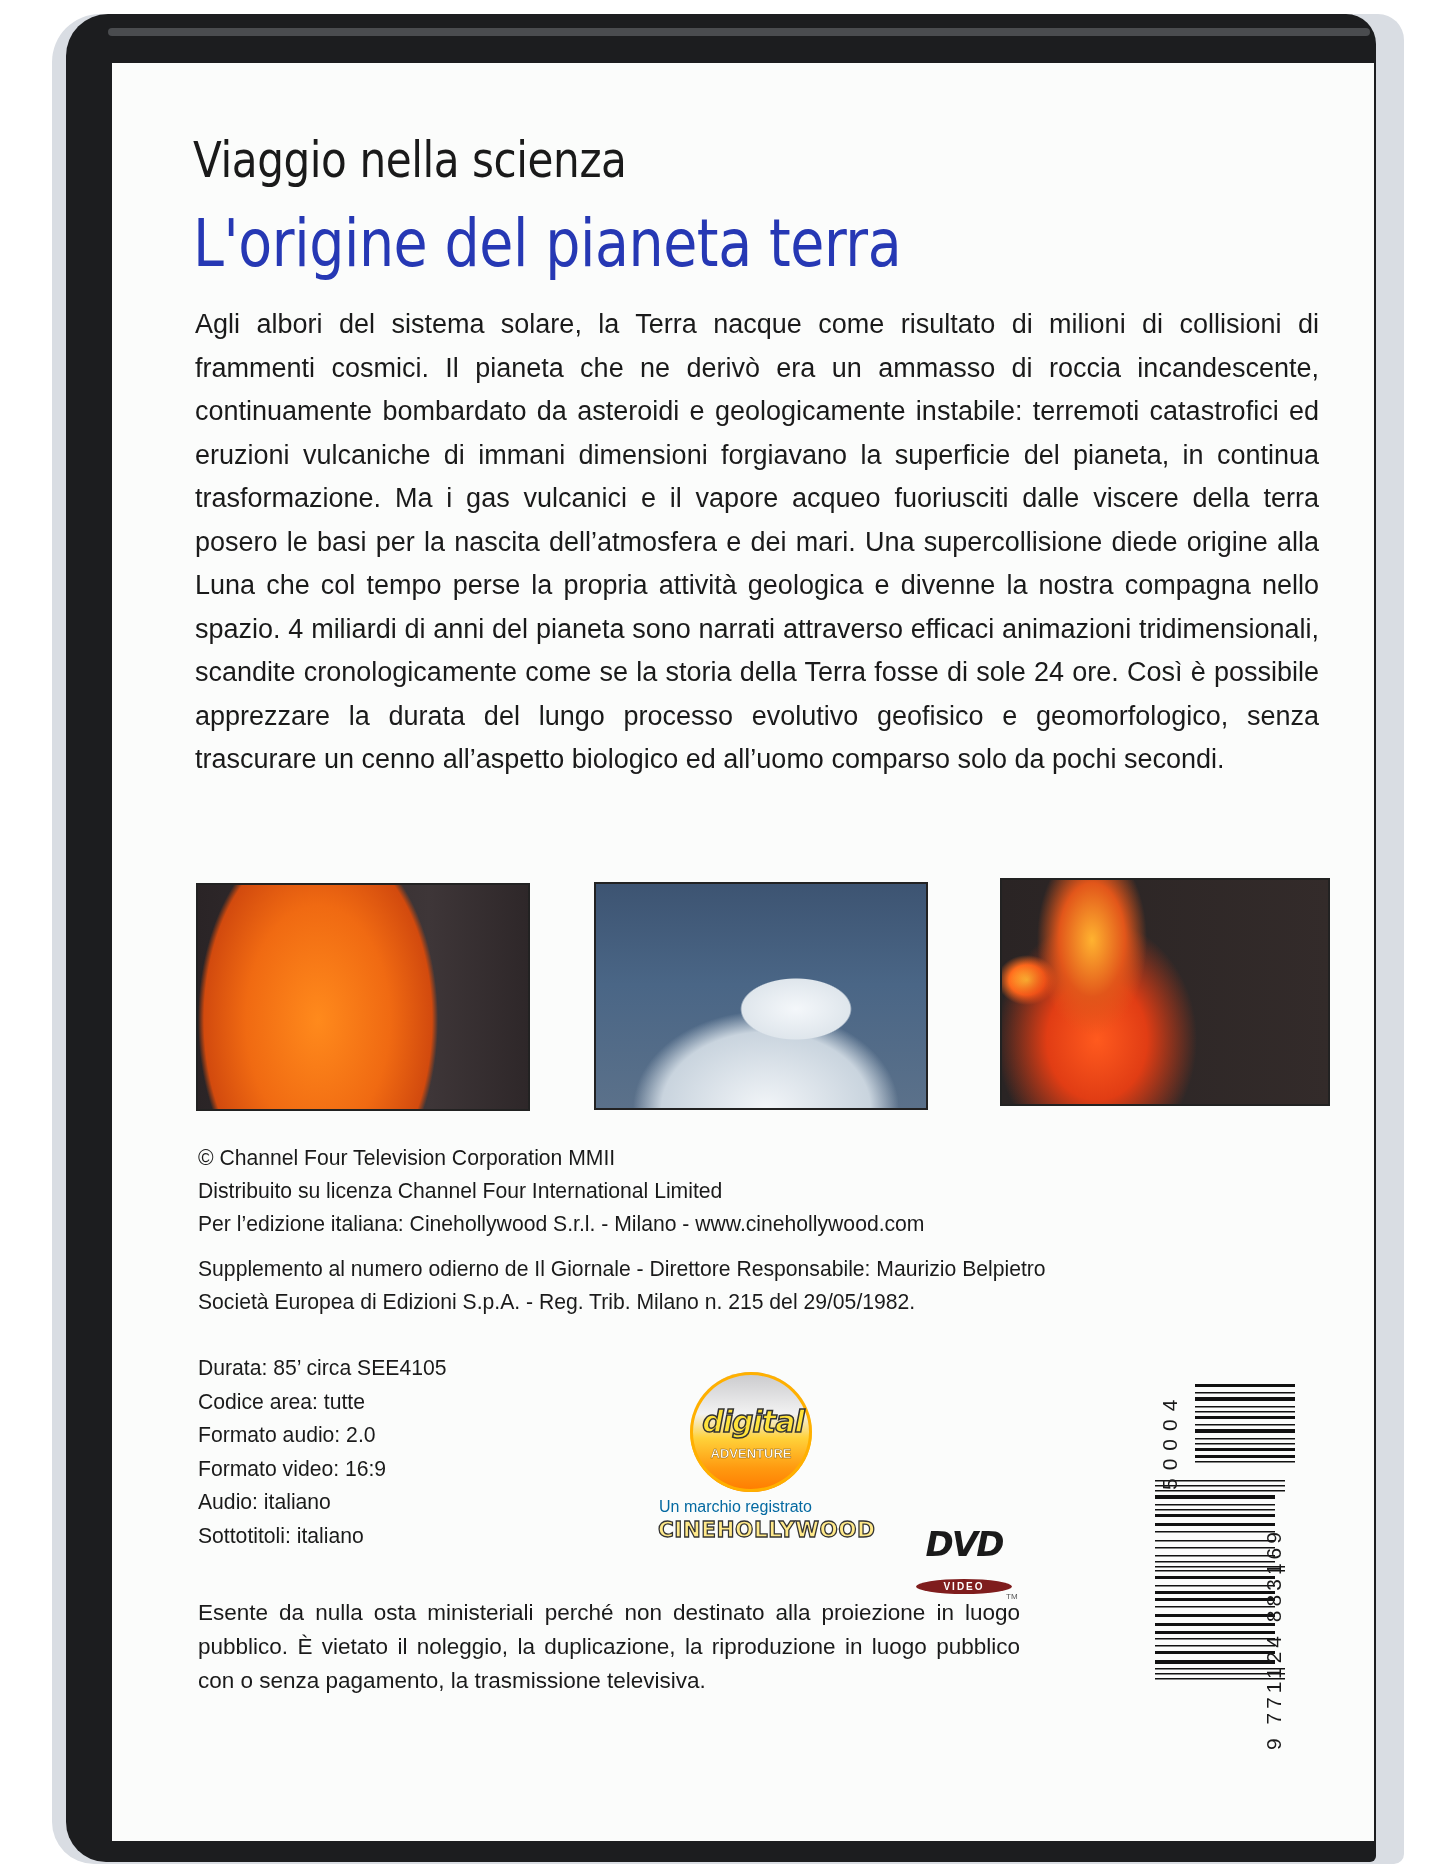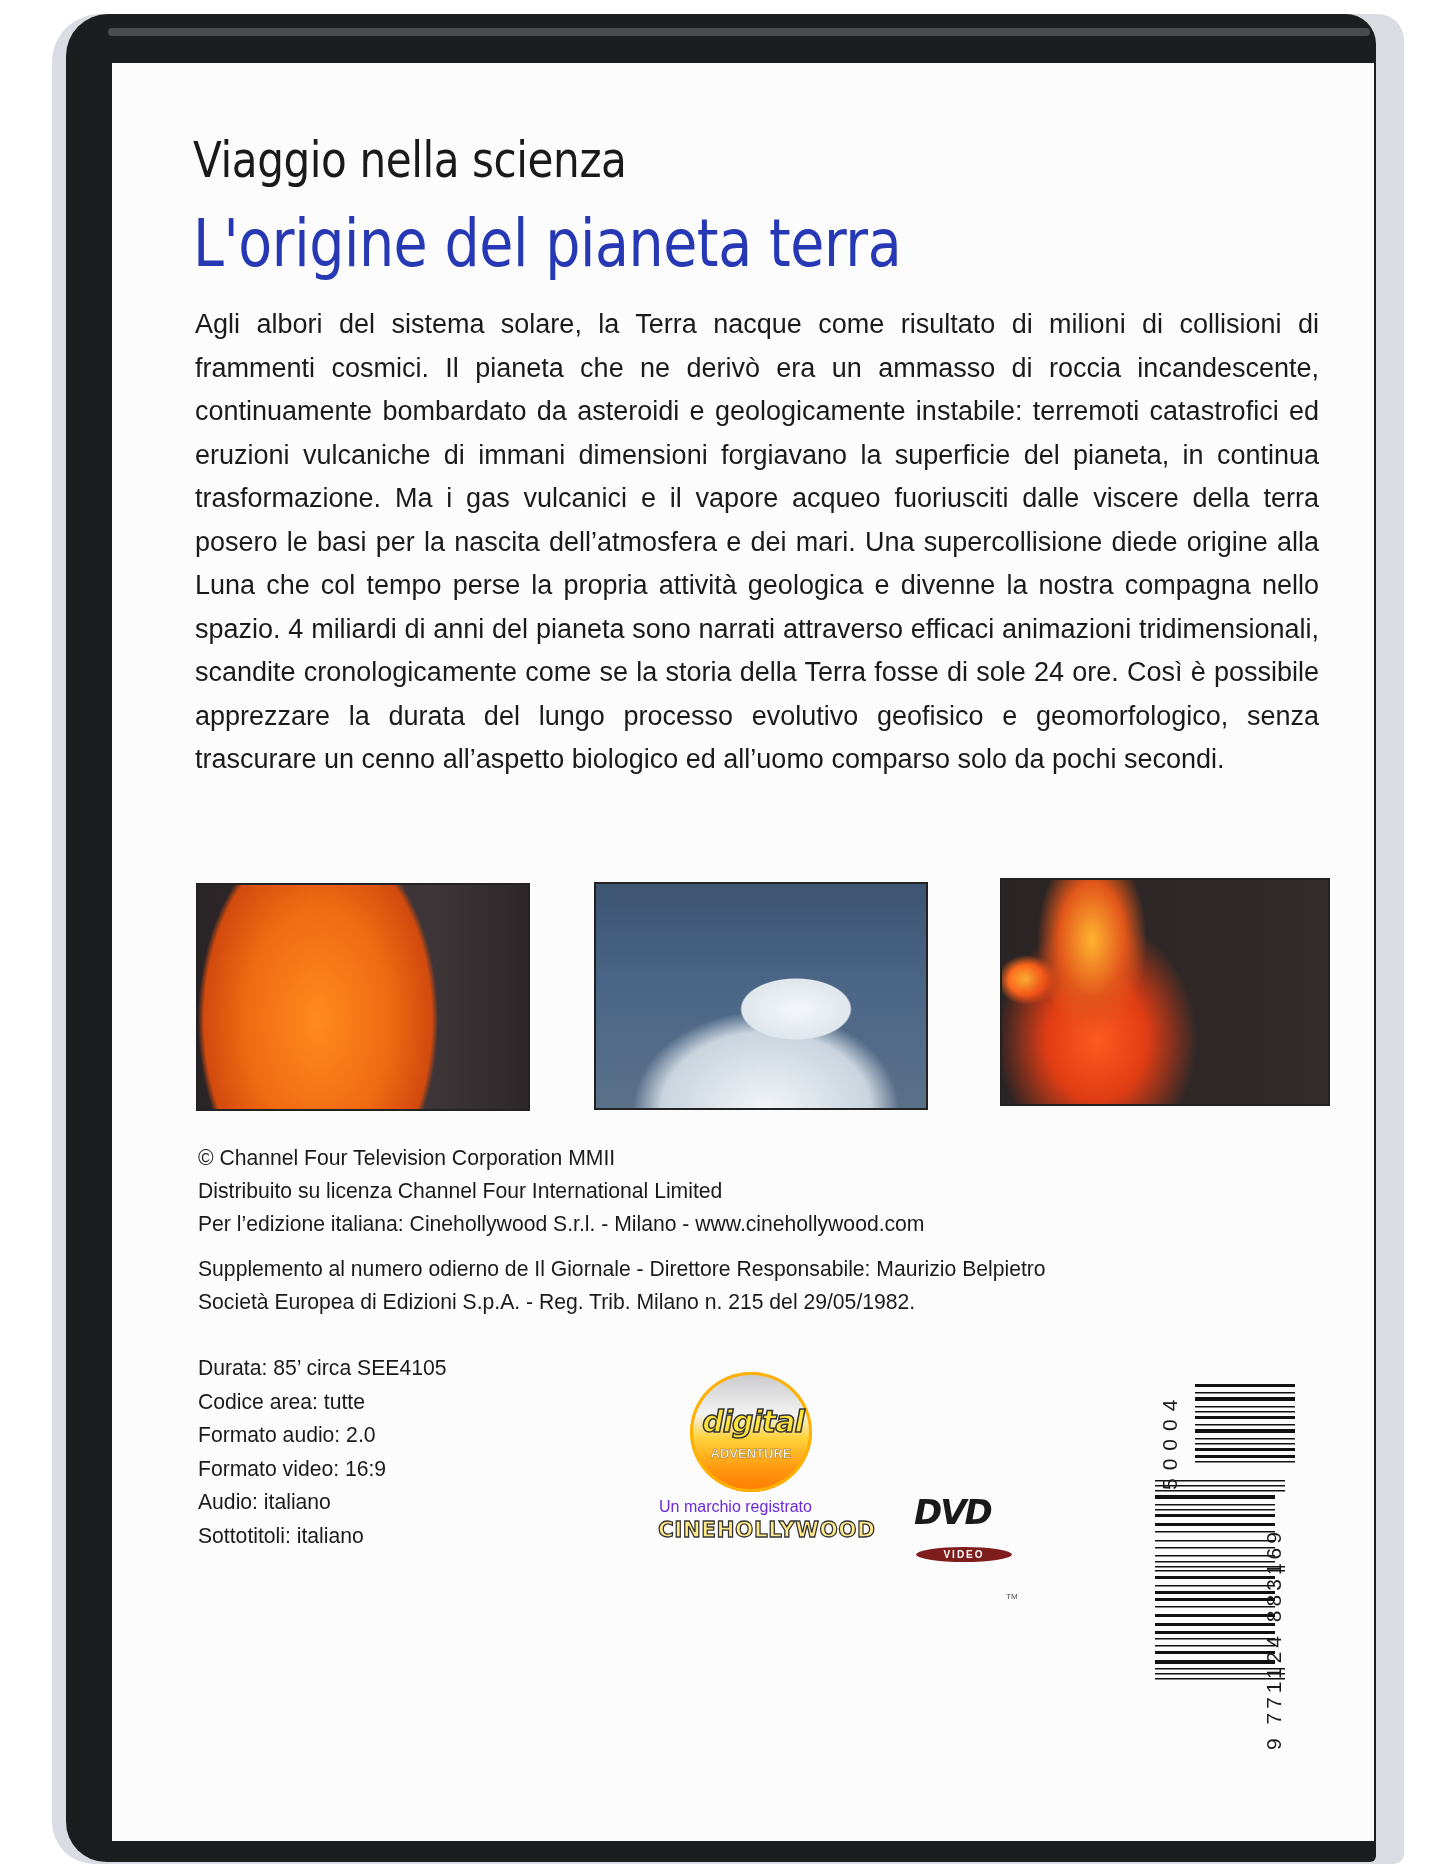--- a/index.html
+++ b/index.html
@@ -18,24 +18,24 @@
   .t3{left:1000px;top:878px;width:326px;height:224px;background:radial-gradient(ellipse 55px 95px at 90px 60px,#ffb330 0%,#e2561a 60%,transparent 100%),radial-gradient(ellipse 100px 120px at 95px 160px,#ff5a1e 0%,#e13d14 50%,transparent 100%),radial-gradient(ellipse 30px 25px at 25px 100px,#ffd23a 0%,#ff6a1c 60%,transparent 100%),linear-gradient(90deg,#2a2424,#332b2a);}
   .credits{position:absolute;left:198px;font-size:22.5px;line-height:33px;color:#1a1a1a;white-space:nowrap;transform:scaleX(0.94);transform-origin:left top;}
   .credits p{margin:0;}
   .cr1{top:1141px;}
   .cr2{top:1252px;}
   .specs{position:absolute;left:198px;top:1351px;font-size:22.5px;line-height:33.5px;color:#1a1a1a;white-space:nowrap;transform:scaleX(0.94);transform-origin:left top;}
   .specs p{margin:0;}
   .da-logo{position:absolute;left:690px;top:1372px;width:122px;height:120px;border-radius:50%;background:linear-gradient(180deg,#c9c9cc 0%,#f2f2f2 35%,#ffd23a 55%,#ff9a10 80%,#ff7a00 100%);box-shadow:inset 0 0 0 3px #ffb000;}
   .da-word{position:absolute;left:4px;right:0;top:32px;text-align:center;font-family:"DejaVu Sans",sans-serif;font-weight:bold;font-style:italic;font-size:30px;color:#ffe23a;-webkit-text-stroke:1.5px #333;letter-spacing:-1px;}
   .da-sub{position:absolute;left:0;right:0;top:74px;text-align:center;font-weight:bold;font-size:13px;color:#ffffff;-webkit-text-stroke:0.4px #8a5a00;}
-  .reg{position:absolute;left:659px;top:1498px;font-size:16px;color:#6d28d9;white-space:nowrap;}
+  .reg{position:absolute;left:659px;top:1498px;font-size:16px;color:#0369a1;white-space:nowrap;}
   .cine{position:absolute;left:658px;top:1517px;font-family:"DejaVu Sans",sans-serif;font-weight:bold;font-size:22px;color:#ffe98a;-webkit-text-stroke:1.3px #333;letter-spacing:0.5px;white-space:nowrap;transform:scaleX(0.98);transform-origin:left top;}
   .dvd{position:absolute;left:914px;top:1495px;width:100px;}
-  .dvd-word{font-family:"DejaVu Sans",sans-serif;font-weight:bold;font-style:italic;font-size:34px;color:#1a1a1a;letter-spacing:-2px;line-height:34px;text-align:left;}
+  .dvd-word{font-family:"DejaVu Sans",sans-serif;font-weight:bold;font-style:italic;font-size:34px;color:#1a1a1a;letter-spacing:-2px;line-height:34px;text-align:center;margin-top:32px;}
   .dvd-disc{margin:18px auto 0;width:96px;height:15px;background:#7f1d1d;border-radius:50%;color:#fff;font-size:10px;font-weight:bold;text-align:center;line-height:15px;letter-spacing:2px;}
   .tm{position:absolute;left:1006px;top:1546px;font-size:8px;color:#555;margin-top:46px;}
   .legal{position:absolute;left:198px;top:1596px;width:822px;font-size:22.5px;line-height:34px;color:#1a1a1a;text-align:justify;}
   .legal p{margin:0;}
   .barcode{position:absolute;left:1155px;top:1380px;width:140px;height:380px;}
   .bc-main-digits{position:absolute;left:1262px;top:1750px;font-size:21px;color:#1a1a1a;transform:rotate(-90deg);transform-origin:left top;white-space:nowrap;letter-spacing:4px;}
   .bc-add-digits{position:absolute;left:1158px;top:1490px;font-size:21px;color:#1a1a1a;transform:rotate(-90deg);transform-origin:left top;white-space:nowrap;letter-spacing:8px;}
 </style>
 </head>
 <body>
@@ -84,20 +84,21 @@
 <div class="reg">Un marchio registrato</div>
 <div class="cine">CINEHOLLYWOOD</div>
 
 <div class="dvd">
   <div class="dvd-word">DVD</div>
   <div class="dvd-disc">VIDEO</div>
 </div>
 <div class="tm">TM</div>
 
 <div class="legal">
+  <p>Esente da nulla osta ministeriali perché non destinato alla proiezione in luogo pubblico. È vietato il noleggio, la duplicazione, la riproduzione in luogo pubblico con o senza pagamento, la trasmissione televisiva.</p>
 </div>
 
 <svg class="barcode" viewBox="0 0 140 380" xmlns="http://www.w3.org/2000/svg">
   <g fill="#111">
     <rect x="40" y="4" width="100" height="3"></rect>
     <rect x="40" y="12" width="100" height="1.5"></rect>
     <rect x="40" y="17" width="100" height="4"></rect>
     <rect x="40" y="26" width="100" height="1.5"></rect>
     <rect x="40" y="31" width="100" height="1.5"></rect>
     <rect x="40" y="36" width="100" height="3"></rect>

